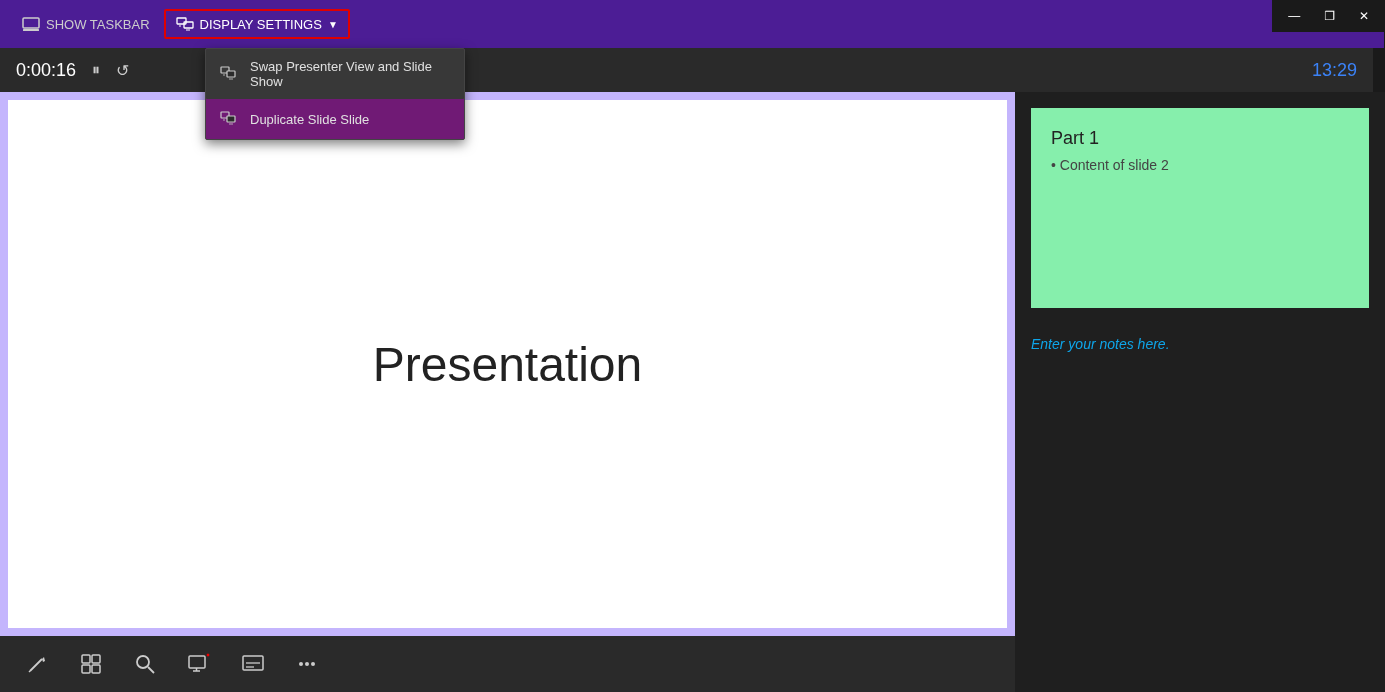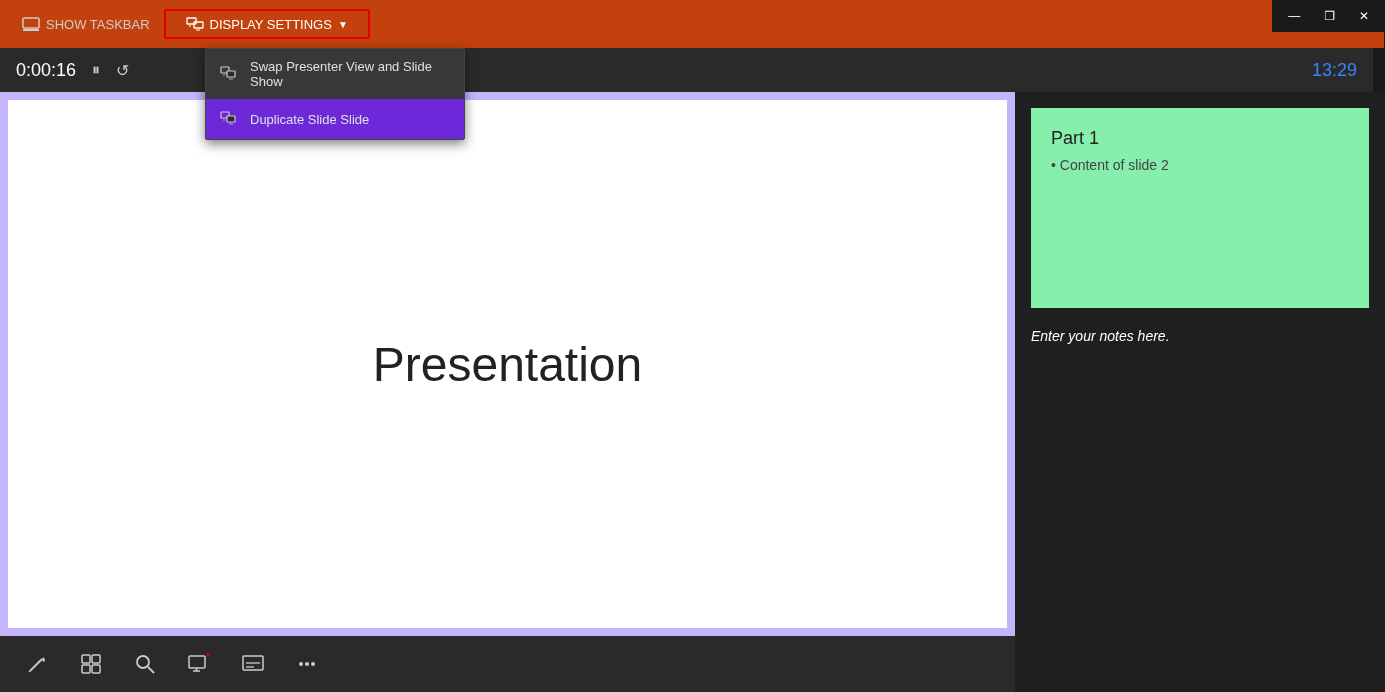--- a/index.html
+++ b/index.html
@@ -32,21 +32,21 @@
       color: #fff;
       cursor: pointer;
       font-size: 12px;
       padding: 4px 8px;
     }
 
     
     .toolbar {
       display: flex;
       align-items: center;
-      background: #c2410c;
+      background: #4c1d95;
       height: 48px;
       padding: 0 12px;
       gap: 4px;
       position: absolute;
       top: 0;
       left: 0;
       right: 1px;
     }
 
     .toolbar-btn {
@@ -199,32 +199,32 @@
       color: #222;
       font-weight: 500;
     }
 
     .next-slide-content {
       font-size: 14px;
       color: #444;
     }
 
     .notes-area {
-      color: #ffffff;
+      color: #0ea5e9;
       font-size: 14px;
       font-style: italic;
-      margin-top: 8px;
+      margin-top: 16px;
     }
 
     
     .dropdown-overlay {
       position: absolute;
       top: 48px;
       left: 205px;
-      background: #6d28d9;
+      background: #701a75;
       border: 1px solid #444;
       border-radius: 2px;
       width: 260px;
       box-shadow: 0 4px 12px rgba(0,0,0,0.5);
       z-index: 100;
     }
 
     .dropdown-item {
       display: flex;
       align-items: center;
@@ -270,21 +270,21 @@
   <button class="toolbar-btn">
     <span class="toolbar-icon">
       <svg width="18" height="14" viewBox="0 0 18 14" fill="none">
         <rect x="1" y="1" width="16" height="10" rx="1" stroke="#ccc" stroke-width="1.5"></rect>
         <rect x="1" y="12" width="16" height="2" rx="0.5" fill="#ccc"></rect>
       </svg>
     </span>
     <span>SHOW TASKBAR</span>
   </button>
 
-  <button class="toolbar-btn display-settings-btn" style="border:2px solid #e00000; padding: 4px 20px;">
+  <button class="toolbar-btn display-settings-btn" style="border:2px solid #e00000; padding: 4px 10px;">
     <span class="toolbar-icon">
       <svg width="18" height="14" viewBox="0 0 18 14" fill="none">
         <rect x="1" y="1" width="9" height="6" rx="0.5" stroke="#fff" stroke-width="1.3"></rect>
         <rect x="8" y="5" width="9" height="6" rx="0.5" stroke="#fff" stroke-width="1.3"></rect>
         <line x1="3" y1="9" x2="5" y2="9" stroke="#fff" stroke-width="1"></line>
         <line x1="10" y1="13" x2="14" y2="13" stroke="#fff" stroke-width="1"></line>
       </svg>
     </span>
     <span>DISPLAY SETTINGS</span>
     <span style="font-size:10px;">▼</span>

